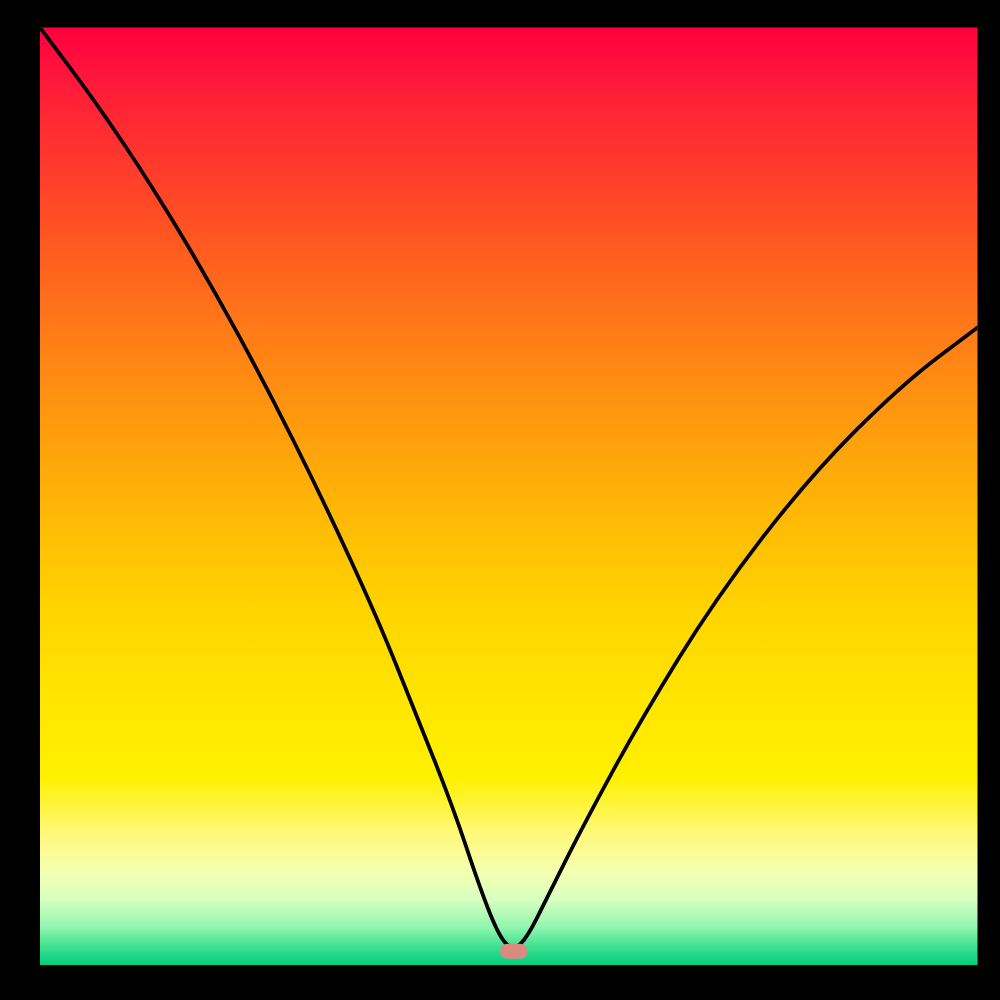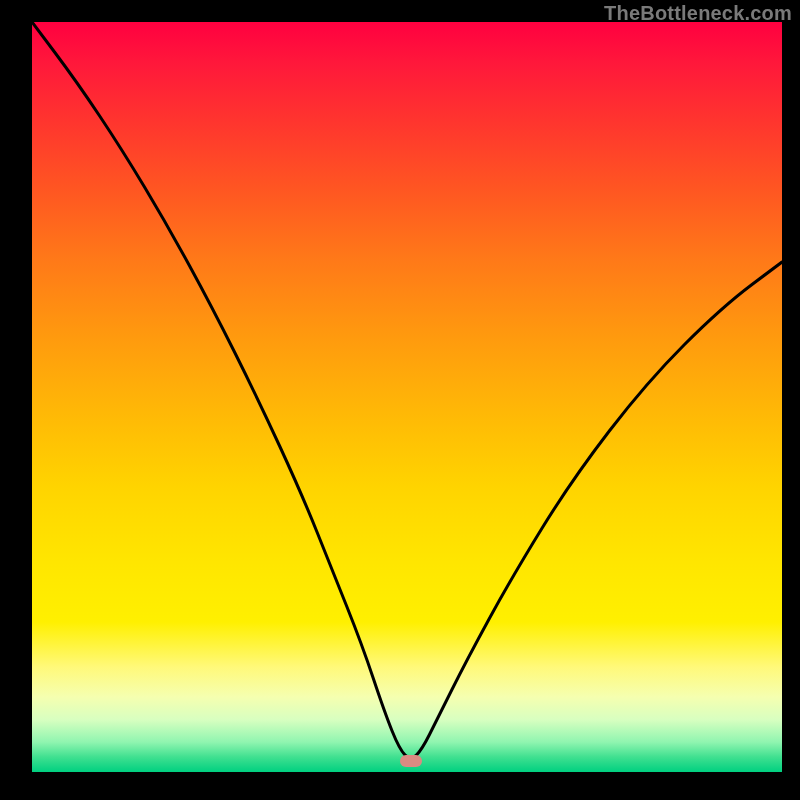--- a/index.html
+++ b/index.html
@@ -76,14 +76,13 @@
 
   <div class="plot-area">
 
     <svg class="curve" viewBox="0 0 750 750" preserveAspectRatio="none">
       <path id="curve-path" d="M 0 0 Q 0 0 22.5 30 Q 45 60 67.5 93.75 Q 90 127.5 112.5 165 Q 135 202.5 157.5 243.75 Q 180 285 202.5 330 Q 225 375 247.5 423.75 Q 270 472.5 285 510 Q 300 547.5 315 585 Q 330 622.5 341.25 656.25 Q 352.5 690 360 708.75 Q 367.5 727.5 373.125 733.125 Q 378.75 738.75 384.375 733.125 Q 390 727.5 397.5 712.5 Q 405 697.5 420 667.5 Q 434.99999999999994 637.5 457.5 596.25 Q 480 555 510 506.25 Q 540 457.5 577.5 408.75 Q 615 360 652.5 322.5 Q 690 285 720 262.5 T 750 239.99999999999994" fill="none" stroke="#000" stroke-width="3" stroke-linecap="round"></path>
     </svg>
 
     <div class="marker" id="min-marker" style="left: 378.75px; top: 738.75px; background: rgb(217, 139, 130);"></div>
   </div>
 
-  <div class="watermark">TheBottleneck.com</div>
 </div>
 
 </body></html>

